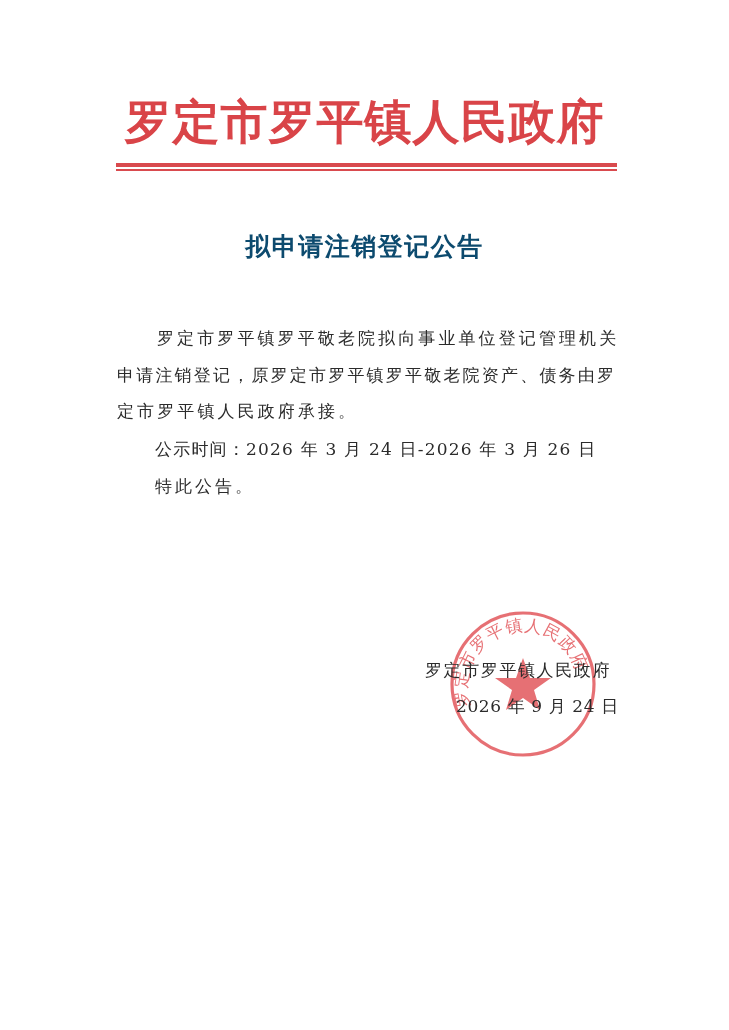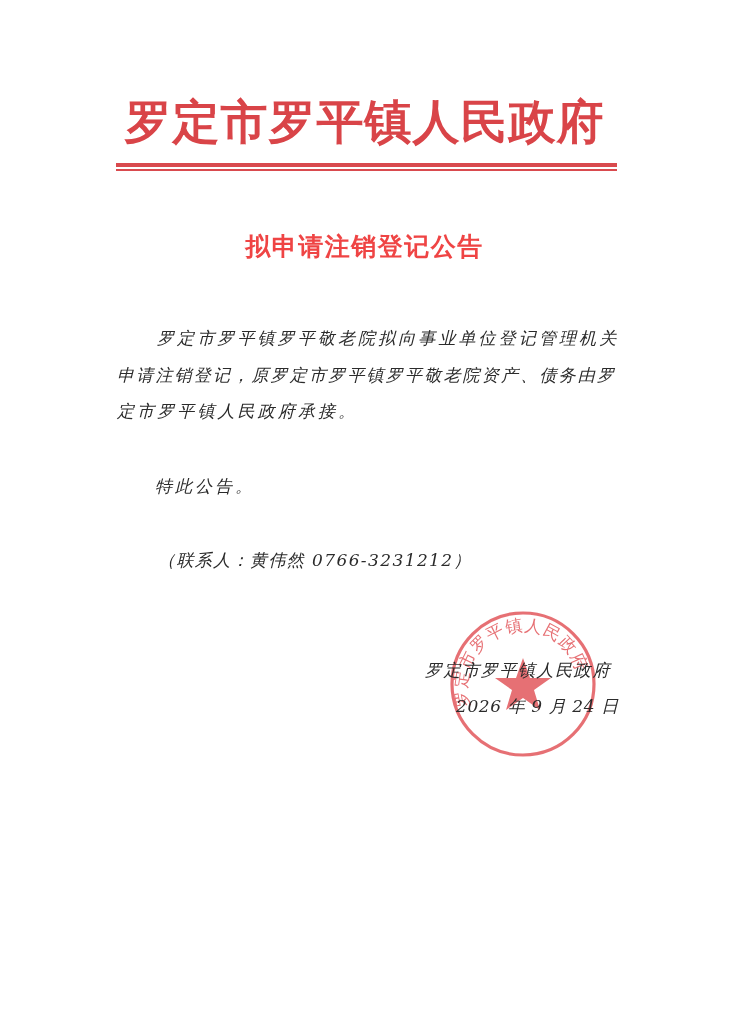--- a/index.html
+++ b/index.html
@@ -56,21 +56,21 @@
     position: absolute;
     left: 0;
     width: 729px;
     top: 229px;
     text-align: center;
     font-family: "DejaVu Sans", "Liberation Sans", sans-serif;
     font-weight: bold;
     font-size: 25px;
     line-height: 36px;
     letter-spacing: 1.5px;
-    color: #ef4444;
+    color: #0c4a6e;
   }
   .body-text {
     position: absolute;
     font-family: "DejaVu Serif", "Liberation Serif", serif;
     font-size: 17px;
     line-height: 24px;
     color: #2b2b2b;
     white-space: nowrap;
   }
   .p1-l1 { left: 157px; top: 326px; letter-spacing: 3.1px; }
@@ -84,40 +84,40 @@
 
   .seal {
     position: absolute;
     left: 449px;
     top: 610px;
     width: 148px;
     height: 148px;
     opacity: 0.78;
     pointer-events: none;
   }
-  .text-layer { z-index: 2; font-style: italic; }
+  .text-layer { z-index: 2; }
 </style>
 </head>
 <body>
 
 <div class="page">
 
   <div class="masthead">罗定市罗平镇人民政府</div>
   <div class="rule-thick"></div>
   <div class="rule-thin"></div>
 
   <div class="doc-title">拟申请注销登记公告</div>
 
   <div class="body-text text-layer p1-l1">罗定市罗平镇罗平敬老院拟向事业单位登记管理机关</div>
   <div class="body-text text-layer p1-l3">定市罗平镇人民政府承接。</div>
   <div class="body-text text-layer p1-l2">申请注销登记，原罗定市罗平镇罗平敬老院资产、债务由罗</div>
 
+  <div class="body-text text-layer p2">公示时间：2026 年 3 月 24 日-2026 年 3 月 26 日</div>
   <div class="body-text text-layer p3">特此公告。</div>
 
-  <div class="body-text text-layer contact">（联系人：黄伟然 0766-3231212）</div>
 
   <svg class="seal" viewBox="0 0 148 148" xmlns="http://www.w3.org/2000/svg">
     <defs>
       <path id="seal-arc" d="M 22 98 A 56 56 0 1 1 126 98"></path>
     </defs>
     <circle cx="74" cy="74" r="71" fill="none" stroke="#e0494e" stroke-width="3.2"></circle>
     <text font-family="DejaVu Serif, Liberation Serif, serif" font-size="17" fill="#e0494e" letter-spacing="1">
       <textPath href="#seal-arc" startOffset="2">罗定市罗平镇人民政府</textPath>
     </text>
     <polygon points="74,48 81,68 102,68 85,80 91,100 74,88 57,100 63,80 46,68 67,68" fill="#e0494e"></polygon>

